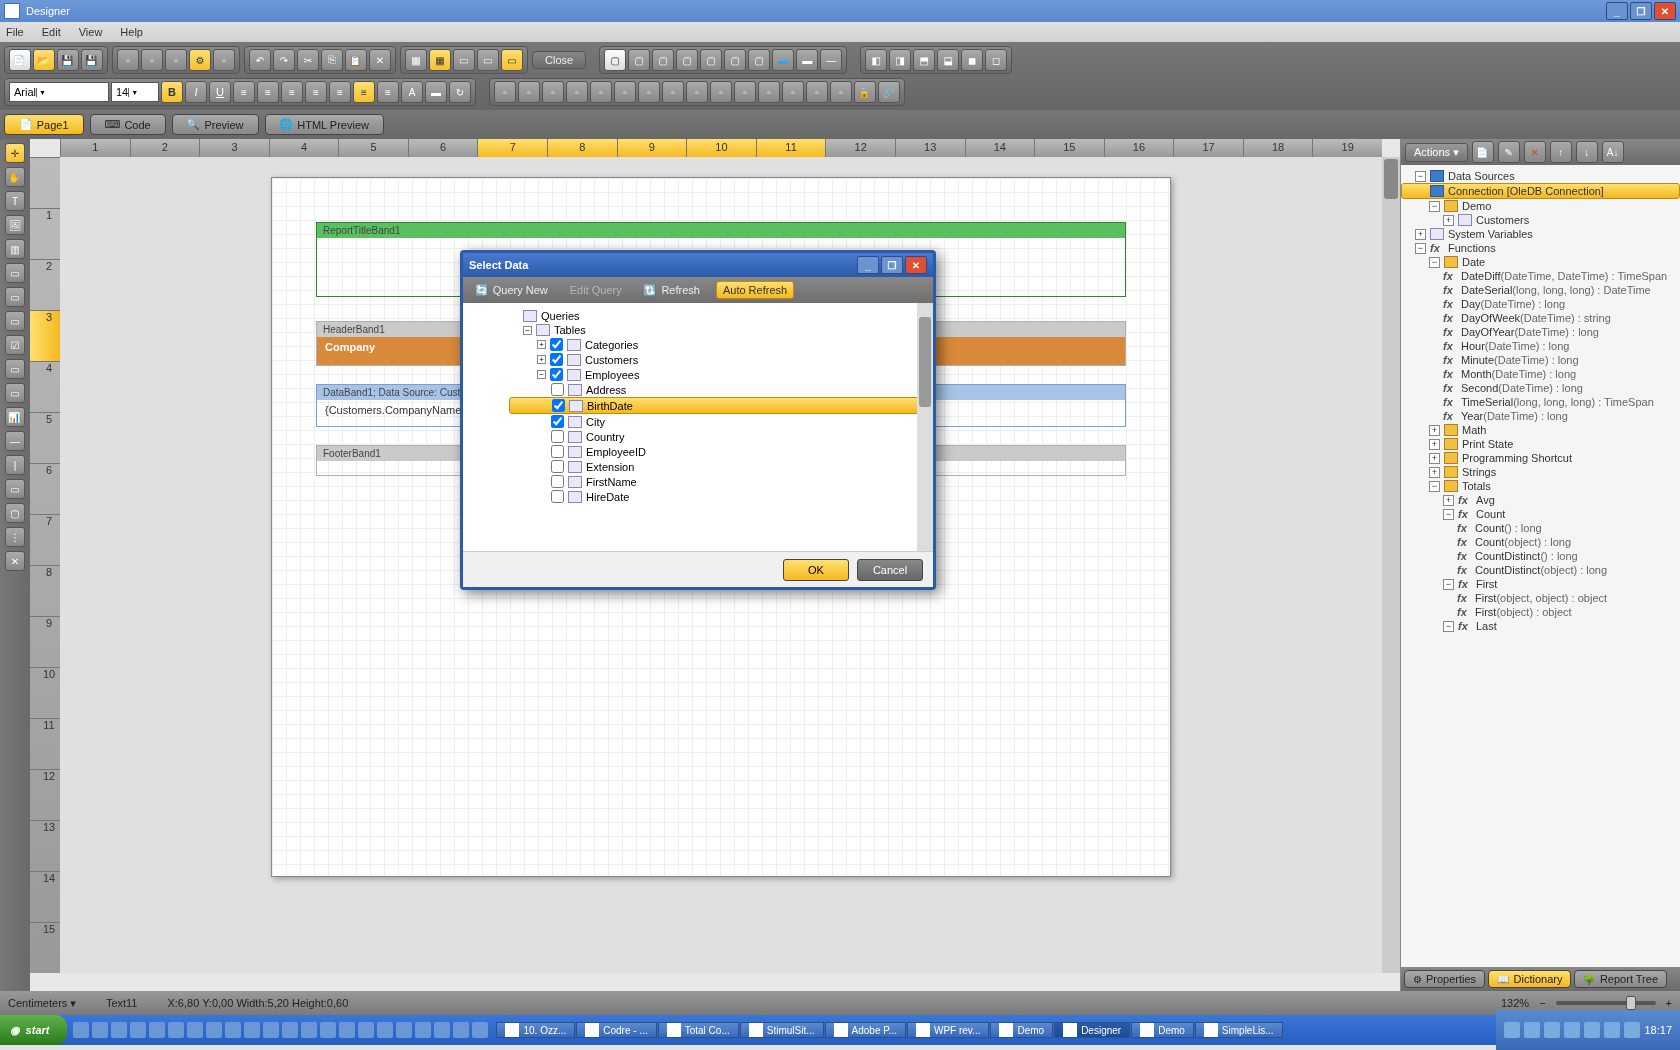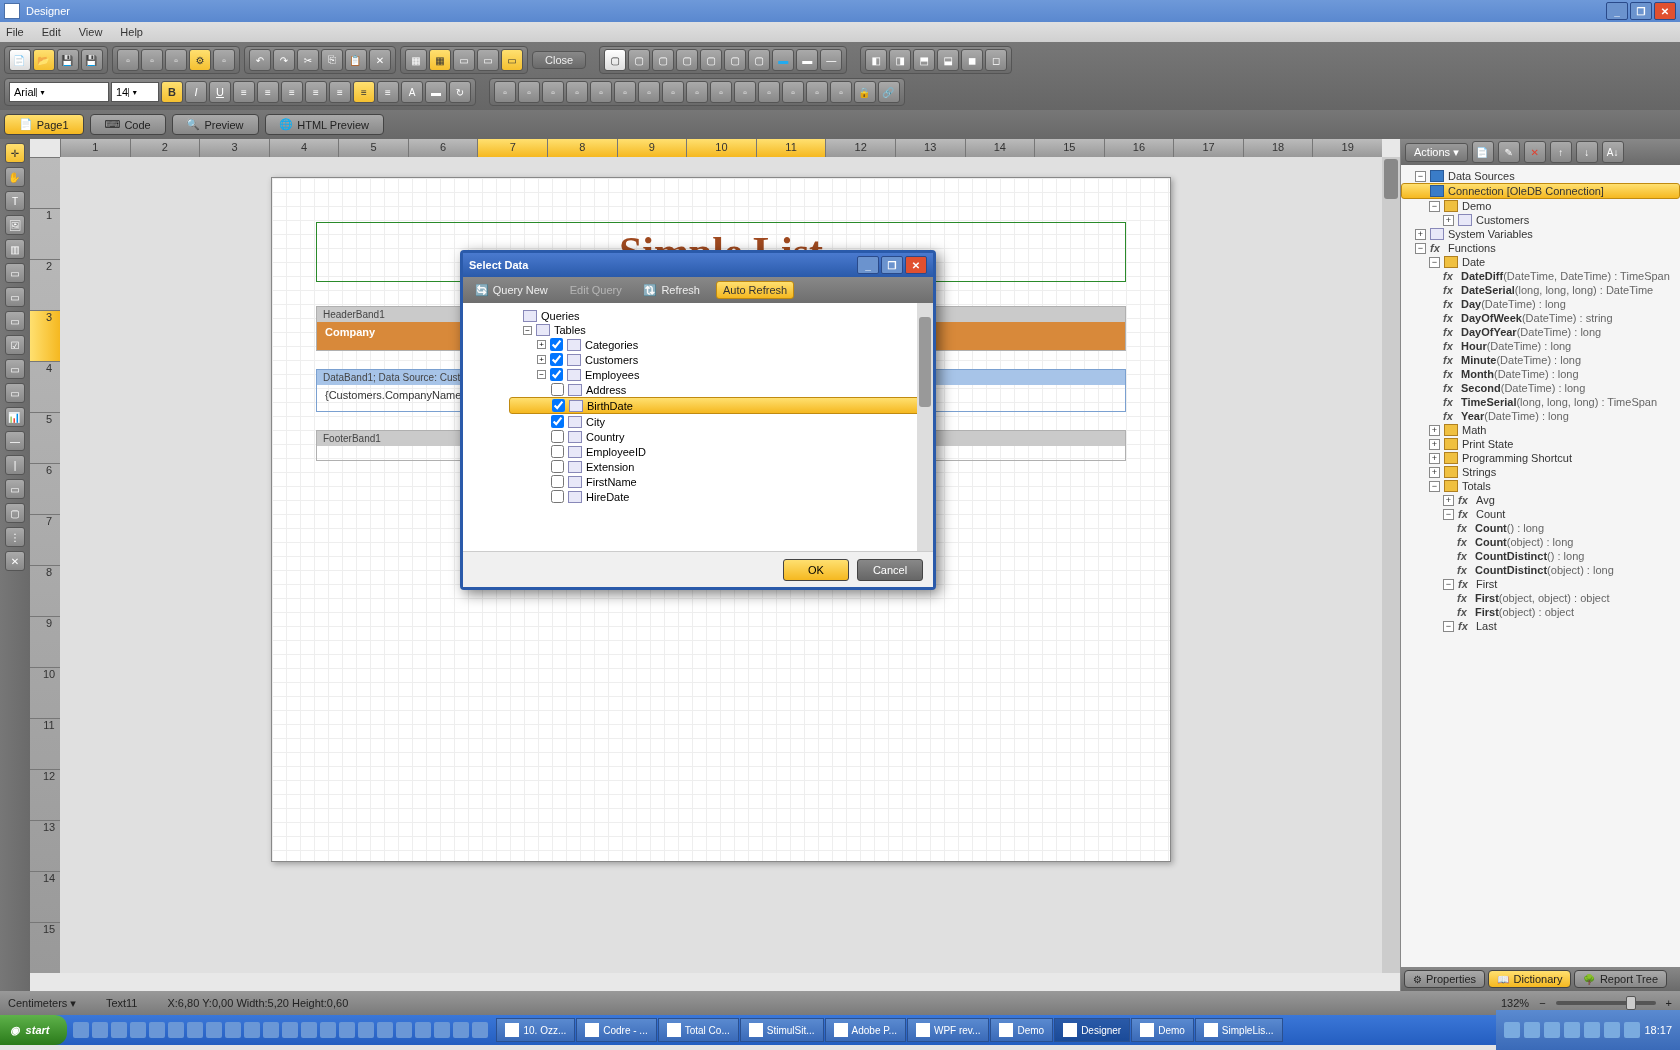--- a/index.html
+++ b/index.html
@@ -78,21 +78,21 @@
 .rp-toolbar { height:26px; background:linear-gradient(#888,#6a6a6a); display:flex; align-items:center; padding:0 4px; gap:4px; }
 .rp-toolbar .actions { color:#fff; padding:2px 8px; cursor:pointer; background:linear-gradient(#999,#777); border:1px solid #555; border-radius:3px; }
 .rp-tree { flex:1; overflow:auto; background:#f5f5f5; padding:4px 0; font-size:11px; color:#333; }
 .tree-row { display:flex; align-items:center; padding:1px 0; cursor:pointer; white-space:nowrap; }
 .tree-row .exp { width:11px; height:11px; border:1px solid #888; display:inline-flex; align-items:center; justify-content:center; font-size:9px; margin-right:4px; background:#fff; line-height:9px; }
 .tree-row .ico { width:14px; height:12px; background:#f0c040; border:1px solid #b08020; margin-right:4px; }
 .tree-row .ico.db { background:#3a7cc8; border-color:#2a5a98; }
 .tree-row .ico.tbl { background:#e8e8f8; border-color:#8888b8; }
 .tree-row .ico.fx { background:transparent; border:none; font-style:italic; font-weight:bold; color:#555; }
 .tree-row.sel { background:linear-gradient(#ffe070,#f5b820); border:1px solid #c08a10; border-radius:3px; }
-.tree-row b { font-weight:bold; }
+.tree-row b { font-weight:normal; }
 .rp-checks { padding:4px 6px; background:#f5f5f5; border-top:1px solid #bbb; }
 .rp-checks label { display:flex; align-items:center; gap:4px; padding:1px 0; }
 .rp-tabs { display:flex; background:linear-gradient(#888,#6a6a6a); padding:3px; gap:3px; }
 .rp-tabs .tab { font-size:10px; padding:2px 8px; }
 
 
 .dialog { position:absolute; top:250px; left:460px; width:476px; background:#fff; border:3px solid #2a5aaa; border-radius:4px; box-shadow:4px 4px 14px rgba(0,0,0,0.5); }
 .dlg-title { height:24px; background:linear-gradient(#4a7acf,#2a5aaa); color:#fff; display:flex; align-items:center; padding:0 6px; font-weight:bold; }
 .dlg-title .window-controls { margin-left:auto; }
 .dlg-toolbar { height:26px; background:linear-gradient(#888,#6e6e6e); display:flex; align-items:center; padding:0 6px; gap:10px; color:#eee; }
@@ -115,21 +115,21 @@
 
 .statusbar { height:24px; background:linear-gradient(#999,#7a7a7a); display:flex; align-items:center; padding:0 8px; color:#222; gap:30px; }
 .statusbar .zoom { margin-left:auto; display:flex; align-items:center; gap:10px; }
 .slider { width:100px; height:4px; background:#555; position:relative; border-radius:2px; }
 .slider .knob { width:10px; height:14px; background:#ccc; border:1px solid #555; position:absolute; top:-5px; left:70px; border-radius:2px; }
 
 
 .taskbar { height:30px; background:linear-gradient(#3b77d8,#245ec0); display:flex; align-items:center; }
 .start-btn { height:30px; padding:0 18px 0 10px; background:linear-gradient(#5eb24a,#2a7a1a); color:#fff; font-weight:bold; font-style:italic; display:flex; align-items:center; gap:6px; border-radius:0 12px 12px 0; }
 .task-items { display:flex; flex:1; gap:1px; padding:0 2px; overflow:hidden; }
-.task-item { flex:0 0 auto; height:24px; padding:0 8px; background:linear-gradient(#5a8ad0,#3a6ab8); color:#fff; display:flex; align-items:center; gap:4px; border:1px solid #2a5090; font-size:10px; max-width:88px; overflow:hidden; white-space:nowrap; cursor:pointer; }
+.task-item { flex:0 0 auto; height:16px; padding:0 8px; background:linear-gradient(#5a8ad0,#3a6ab8); color:#fff; display:flex; align-items:center; gap:4px; border:1px solid #2a5090; font-size:10px; max-width:88px; overflow:hidden; white-space:nowrap; cursor:pointer; }
 .task-item.active { background:linear-gradient(#2a5aa8,#1a4a98); }
 .task-item .ico { width:14px; height:14px; background:#fff; flex-shrink:0; }
 .quick { display:flex; gap:3px; padding:0 6px; }
 .quick div { width:16px; height:16px; background:#6a97d6; border-radius:2px; }
 .tray { display:flex; align-items:center; gap:4px; padding:0 8px; background:linear-gradient(#5a8ad0,#3a6ab8); height:40px; color:#fff; }
 .tray .ti { width:16px; height:16px; background:#7aabdf; border-radius:2px; }
 
 
 .ind1 { padding-left:14px; } .ind2 { padding-left:28px; } .ind3 { padding-left:42px; } .ind4 { padding-left:56px; }
 </style>
@@ -327,20 +327,21 @@
         <div>10</div>
         <div>11</div>
         <div>12</div>
         <div>13</div>
         <div>14</div>
         <div>15</div>
     </div>
     <div class="paper-wrap">
       <div class="paper">
         <div class="band title-band">
+          <div class="band-label">ReportTitleBand1</div>
           <div class="content">Simple List</div>
         </div>
         <div class="band header-band">
           <div class="band-label">HeaderBand1</div>
           <div class="content">
             <div class="col" style="width:290px">Company</div>
             <div class="col sel">Address</div>
           </div>
         </div>
         <div class="band data-band">

